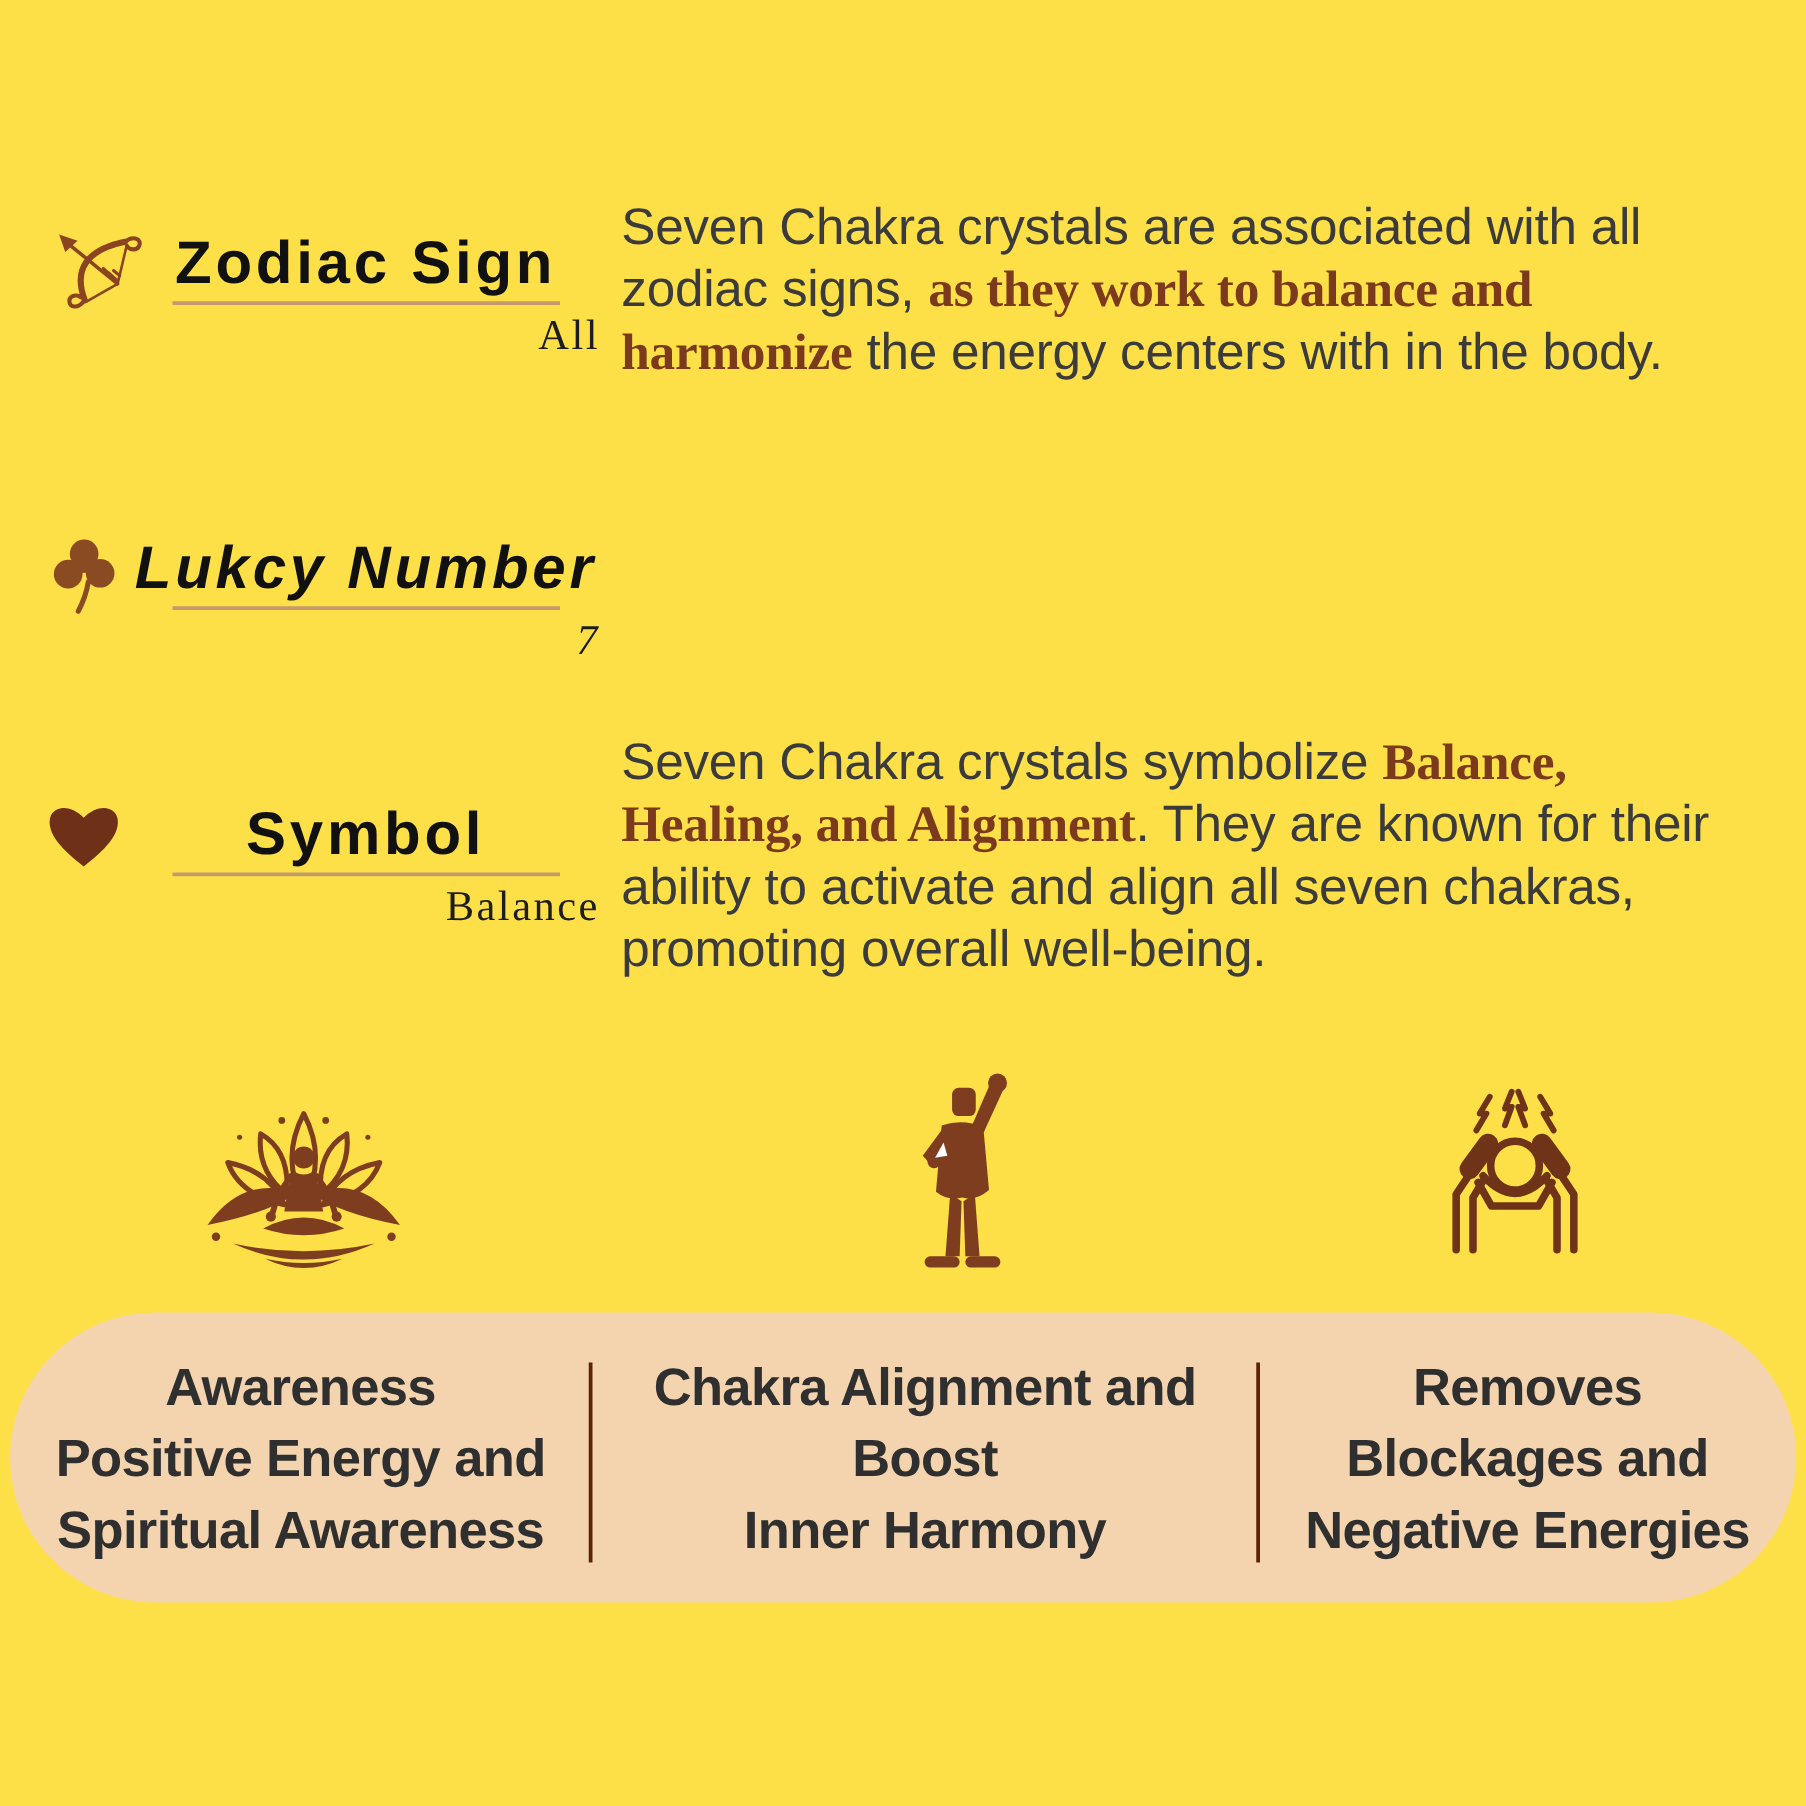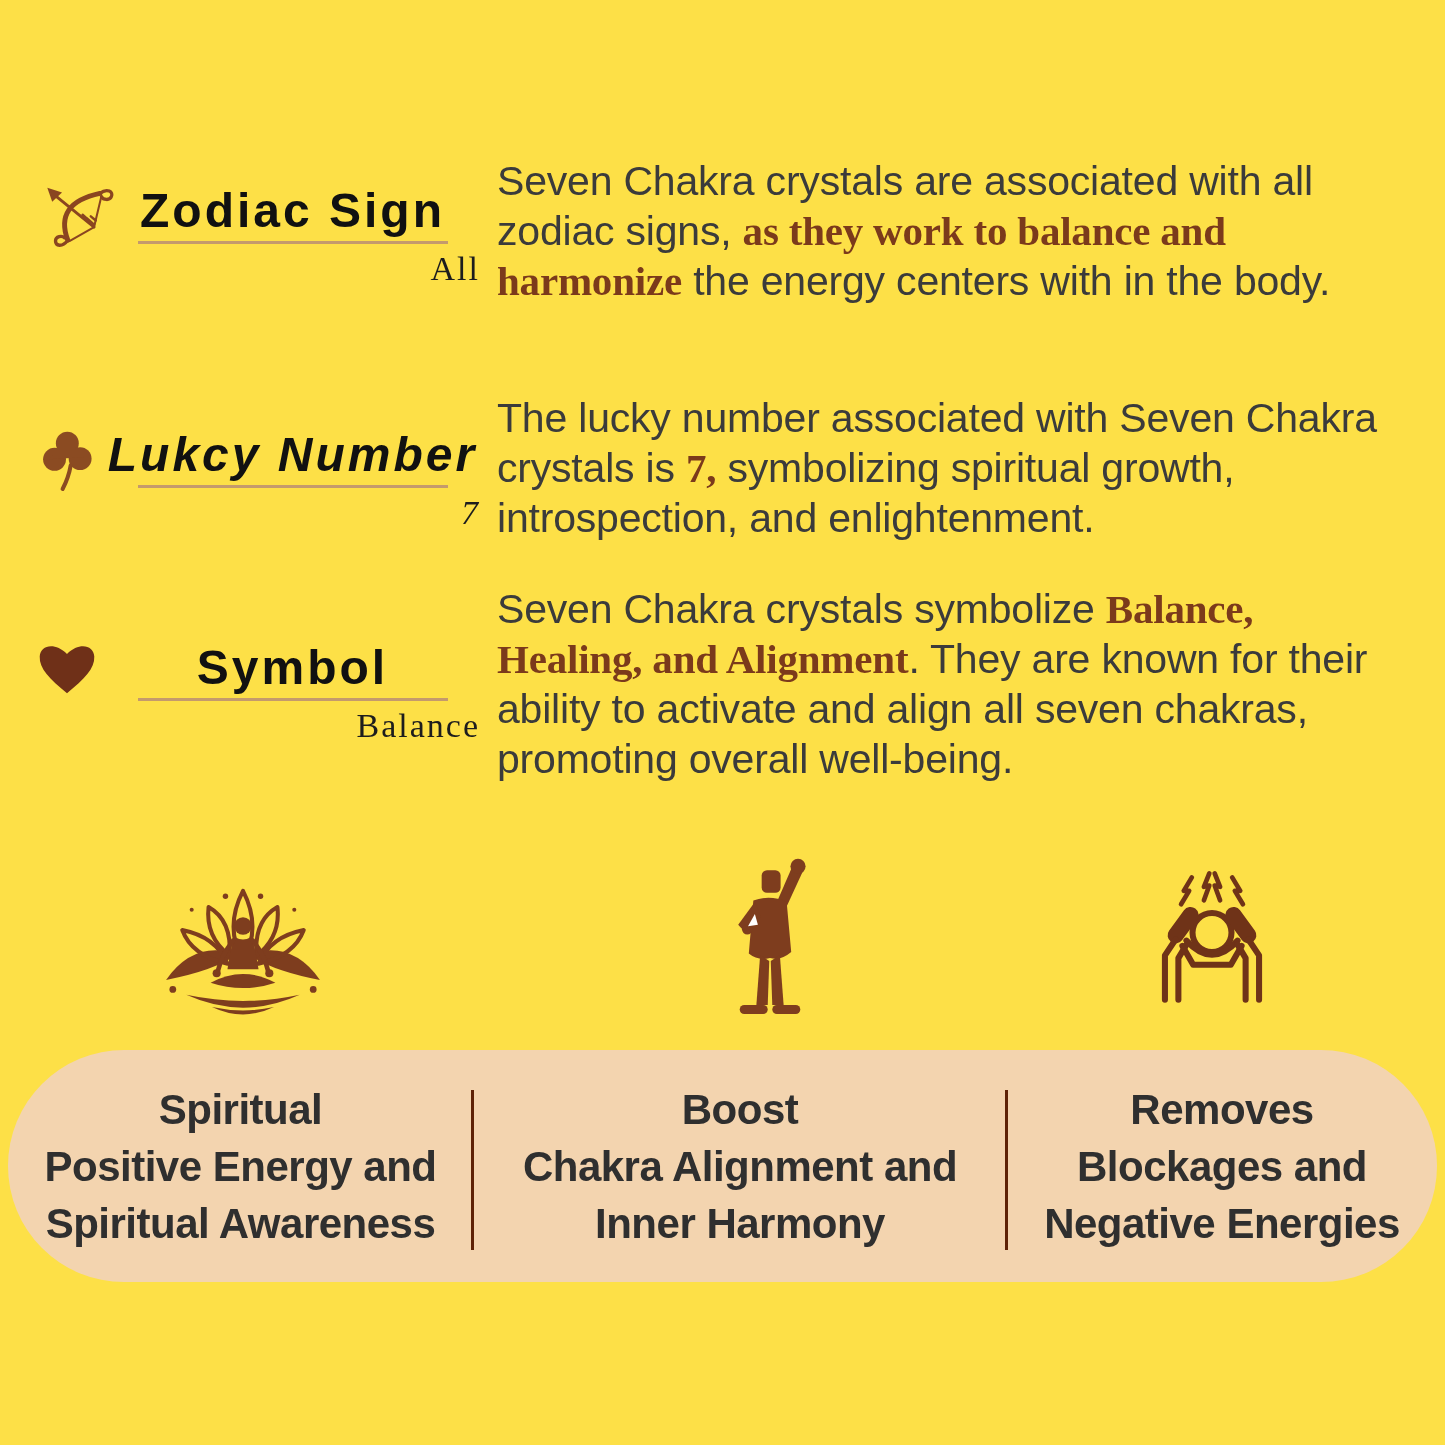--- a/index.html
+++ b/index.html
@@ -91,21 +91,20 @@
       <circle cx="58" cy="44" r="17"></circle>
       <polygon points="39,14 12,45 64,42"></polygon>
       <path d="M44,54 Q41,72 32,89" fill="none" stroke="#8B4B22" stroke-width="6" stroke-linecap="round"></path>
     </svg>
   </div>
   <div class="sec sec--lucky">
     <div class="sec-title">Lukcy Number</div>
     <div class="sec-underline"></div>
     <div class="sec-value">7</div>
   </div>
-  <p class="para para--2"><span>The lucky number associated with Seven Chakra crystals is </span><span class="accent">7,</span><span> symbolizing spiritual growth, introspection, and enlightenment.</span></p>
 
   <div class="icon icon--heart">
     <svg viewBox="0 0 100 90" xmlns="http://www.w3.org/2000/svg">
       <path d="M50,84 C22,62 5,44 6,25 C7,7 30,1 50,21 C70,1 93,7 94,25 C95,44 78,62 50,84 Z" fill="#6F3018"></path>
     </svg>
   </div>
   <div class="sec sec--symbol">
     <div class="sec-title">Symbol</div>
     <div class="sec-underline"></div>
     <div class="sec-value">Balance</div>
@@ -168,27 +167,27 @@
       <path d="M138,114 L150,134 L150,196"></path>
       <path d="M54,54 L66,34 L58,34 L70,14" stroke-width="7"></path>
       <path d="M88,48 L96,26 L88,28 L96,8" stroke-width="7"></path>
       <path d="M112,48 L104,26 L112,28 L104,8" stroke-width="7"></path>
       <path d="M146,54 L134,34 L142,34 L130,14" stroke-width="7"></path>
     </svg>
   </div>
 
   <div class="bar">
     <div class="bar-col bar-col--1">
-      <div>Spiritual</div>
+      <div>Awareness</div>
       <div>Positive Energy and</div>
       <div>Spiritual Awareness</div>
     </div>
     <div class="bar-col bar-col--2">
+      <div>Chakra Alignment and</div>
       <div>Boost</div>
-      <div>Chakra Alignment and</div>
       <div>Inner Harmony</div>
     </div>
     <div class="bar-col bar-col--3">
       <div>Removes</div>
       <div>Blockages and</div>
       <div>Negative Energies</div>
     </div>
     <div class="bar-divider bar-divider--1"></div>
     <div class="bar-divider bar-divider--2"></div>
   </div>

